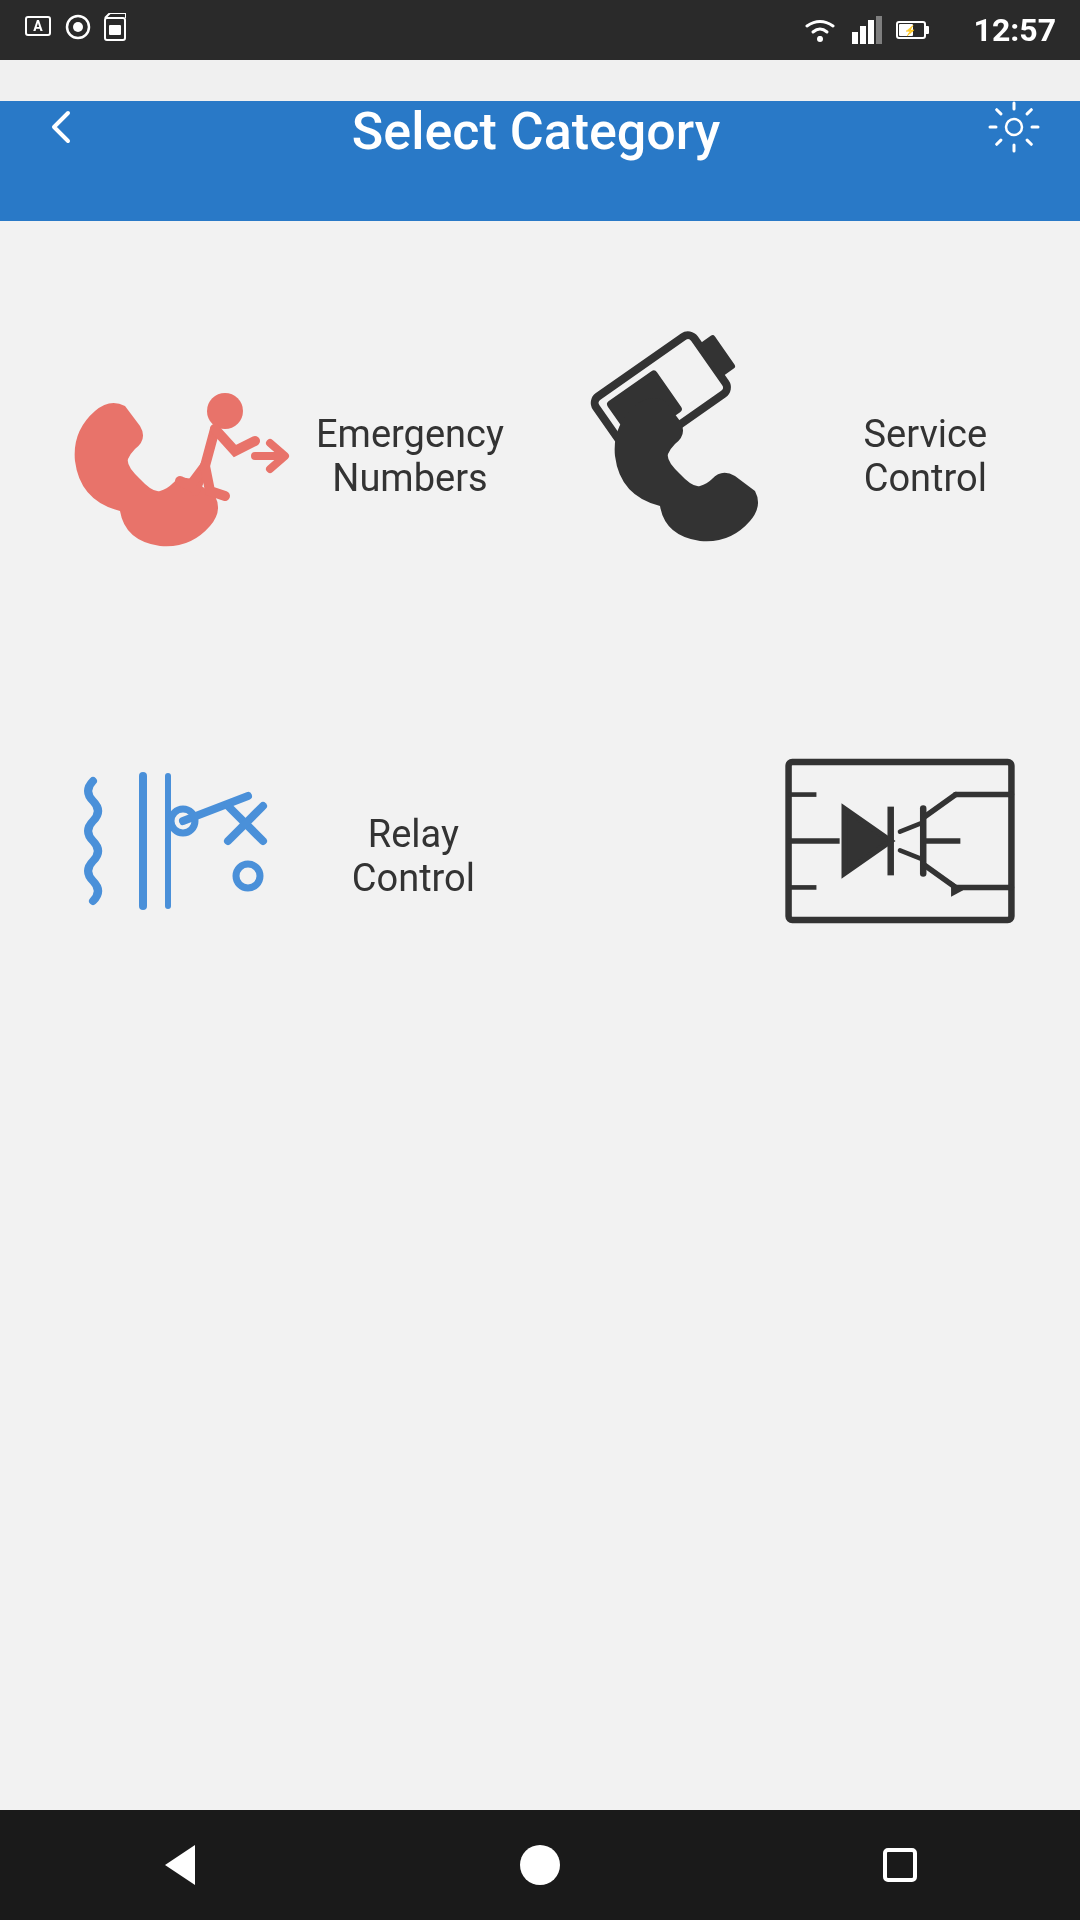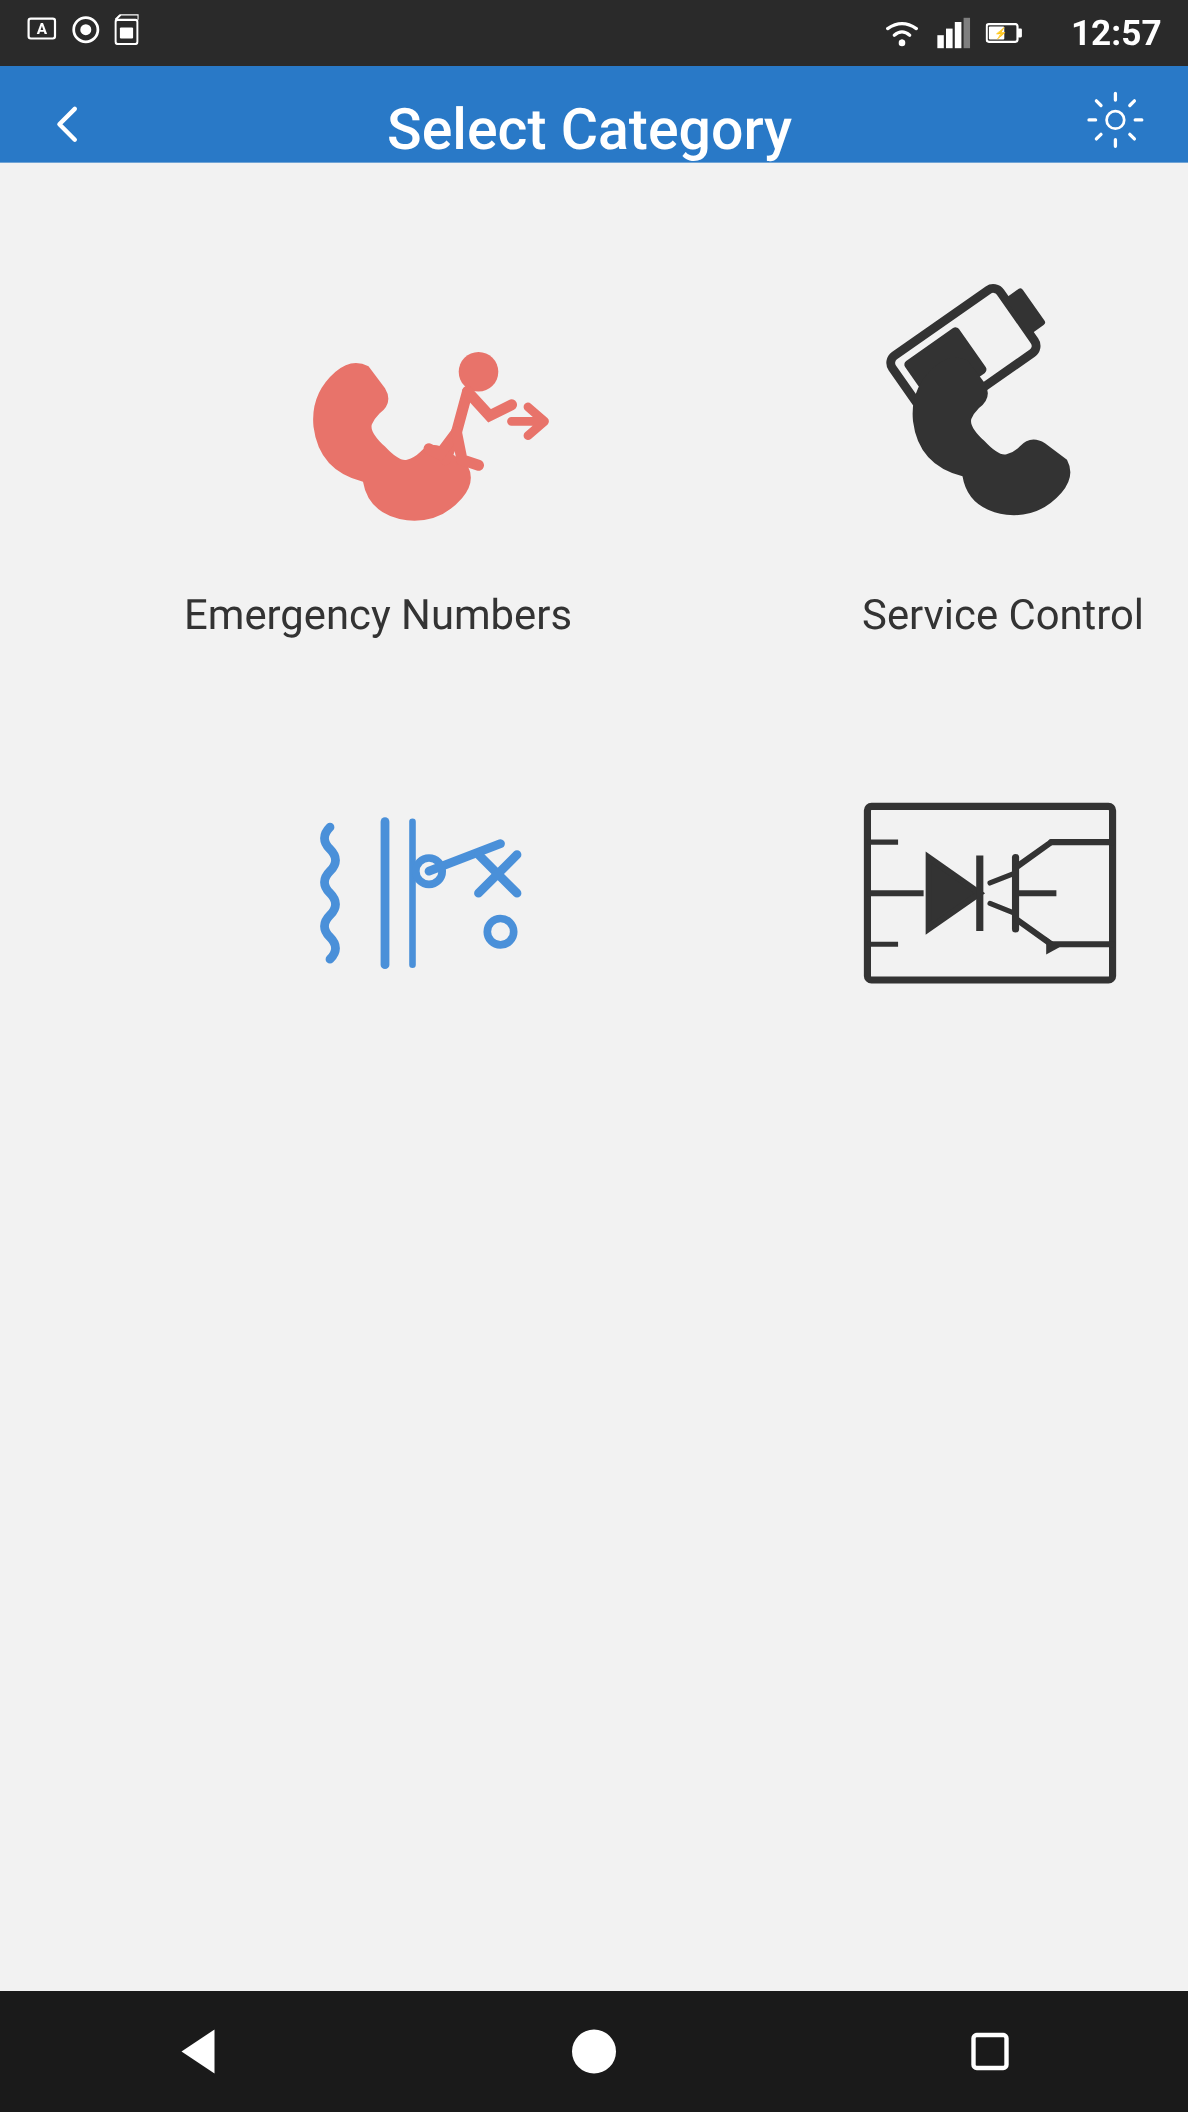--- a/index.html
+++ b/index.html
@@ -46,27 +46,28 @@
     .status-time {
       font-size: 32px;
       font-weight: bold;
       color: white;
       margin-left: 30px;
     }
 
     
     .app-bar {
       width: 100%;
-      height: 88px;
+      height: 120px;
       background: #2979c7;
       display: flex;
-      align-items: flex-end;
+      align-items: flex-start;
       justify-content: space-between;
       padding: 0 40px;
       flex-shrink: 0;
+      margin-top: 41px;
     }
     .app-bar-title {
       color: white;
       font-size: 52px;
       font-weight: 500;
     }
     .app-bar-icon {
       color: white;
       font-size: 52px;
       cursor: pointer;
@@ -80,22 +81,22 @@
       grid-template-columns: 1fr 1fr;
       grid-template-rows: auto auto;
       gap: 0;
       padding: 40px 20px;
       align-content: start;
     }
 
     
     .category-card {
       display: flex;
-      flex-direction: column;
-      align-items: flex-end;
+      flex-direction: row;
+      align-items: center;
       justify-content: flex-end;
       padding: 40px 20px 50px;
       cursor: pointer;
       background: #f2f2f2;
       user-select: none;
     }
 
     .category-icon-area {
       width: 280px;
       height: 280px;
@@ -275,20 +276,21 @@
 
         <line x1="120" y1="100" x2="185" y2="75" stroke="#4A90D9" stroke-width="8" stroke-linecap="round"></line>
 
         <circle cx="120" cy="100" r="12" stroke="#4A90D9" stroke-width="7" fill="none"></circle>
         <circle cx="185" cy="155" r="12" stroke="#4A90D9" stroke-width="7" fill="none"></circle>
 
         <line x1="165" y1="85" x2="200" y2="120" stroke="#4A90D9" stroke-width="8" stroke-linecap="round"></line>
         <line x1="200" y1="85" x2="165" y2="120" stroke="#4A90D9" stroke-width="8" stroke-linecap="round"></line>
       </svg>
     </div>
+    <span class="category-label">Relay Control</span>
   </div>
 
   <div class="category-card">
     <div class="category-icon-area icon-input">
       <svg viewBox="0 0 280 210" fill="none" xmlns="http://www.w3.org/2000/svg">
 
         <rect x="20" y="20" width="240" height="170" rx="4" stroke="#333" stroke-width="7" fill="none"></rect>
 
         <line x1="20" y1="105" x2="75" y2="105" stroke="#333" stroke-width="6"></line>
 

